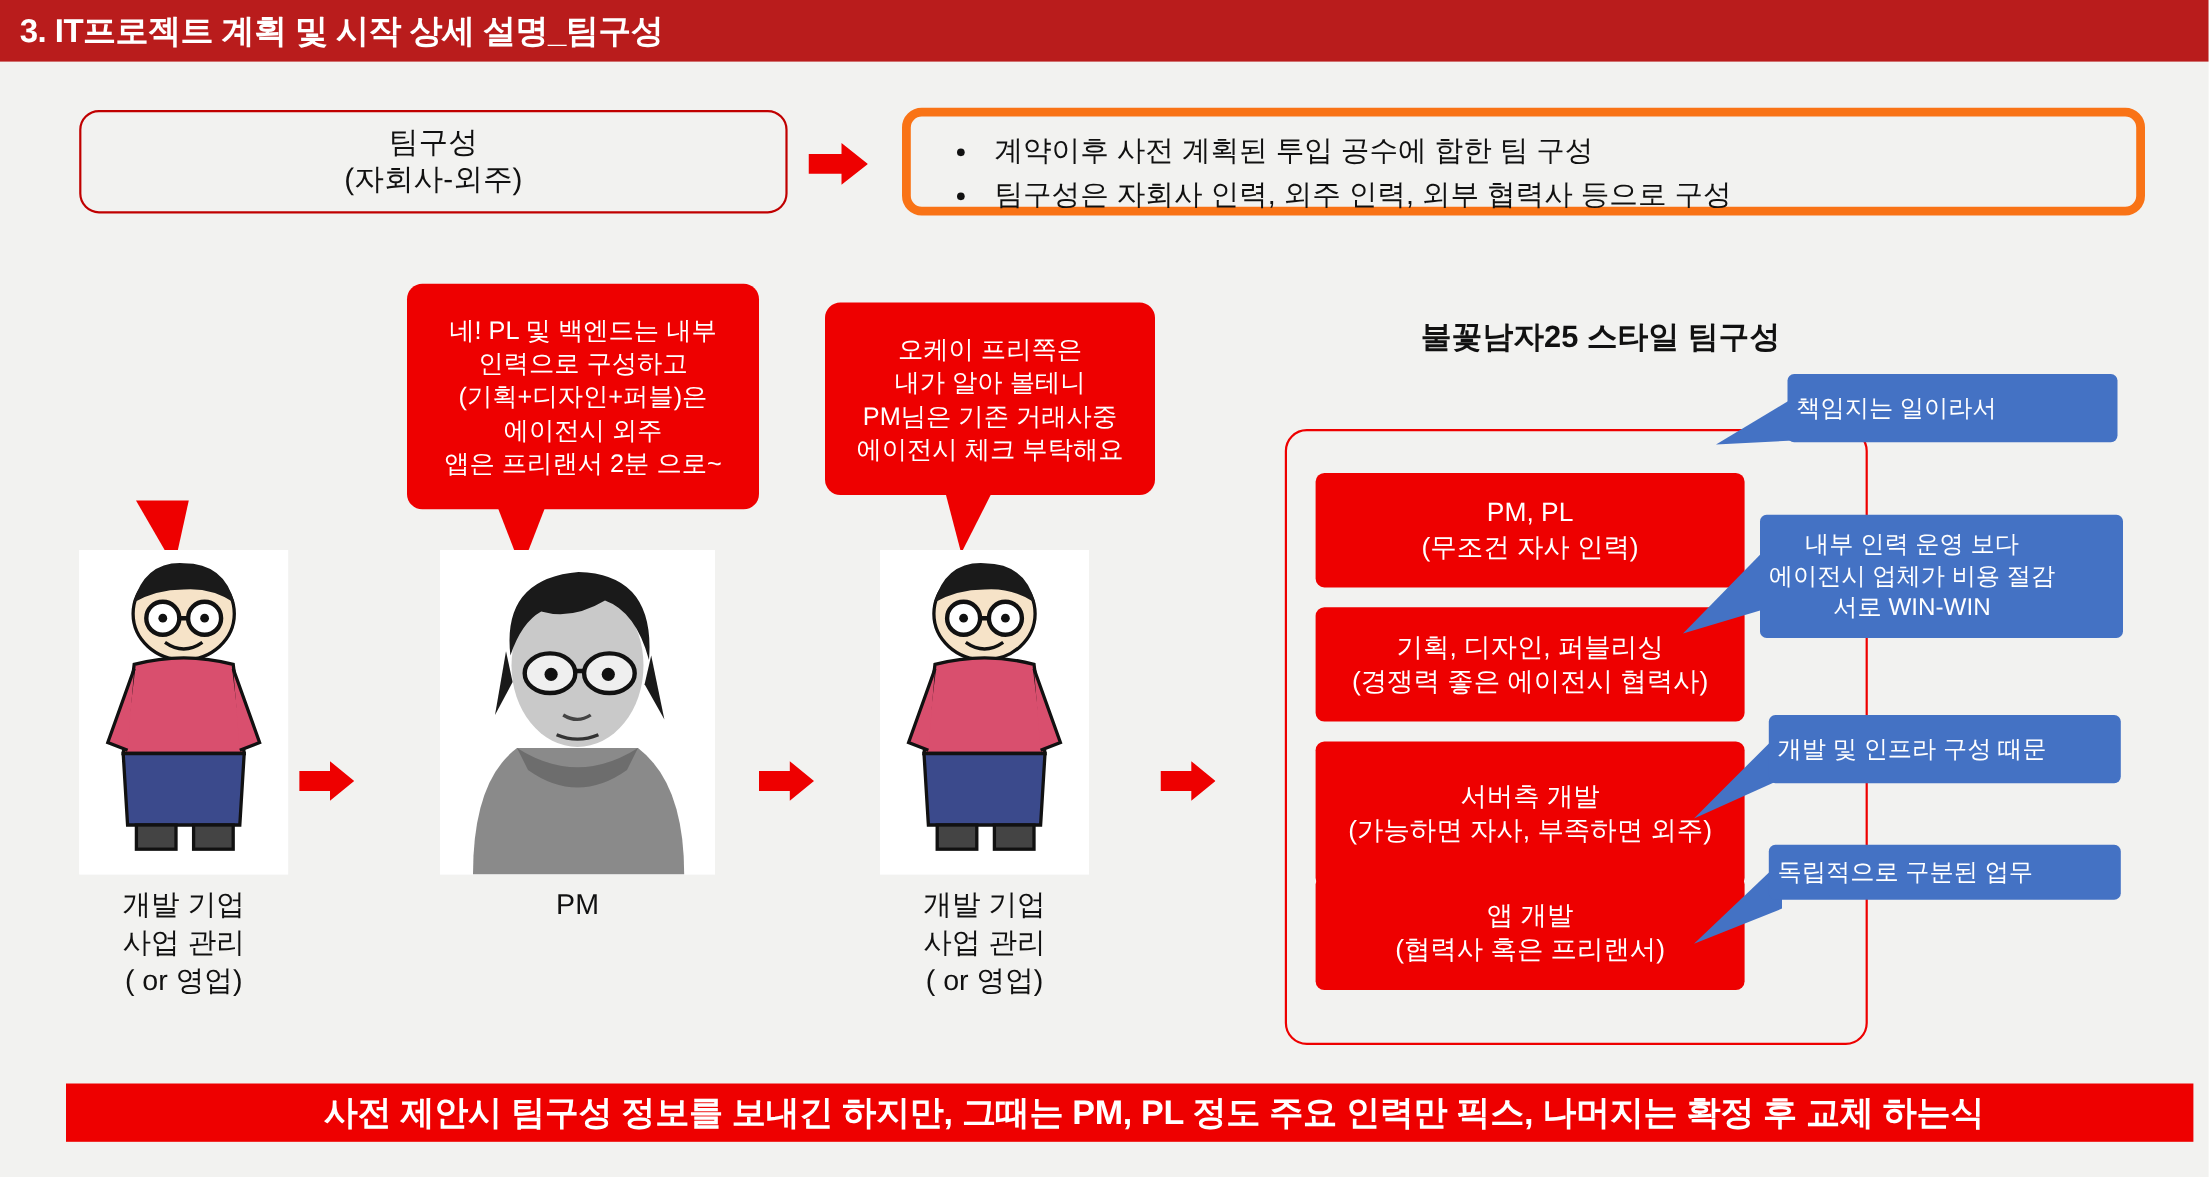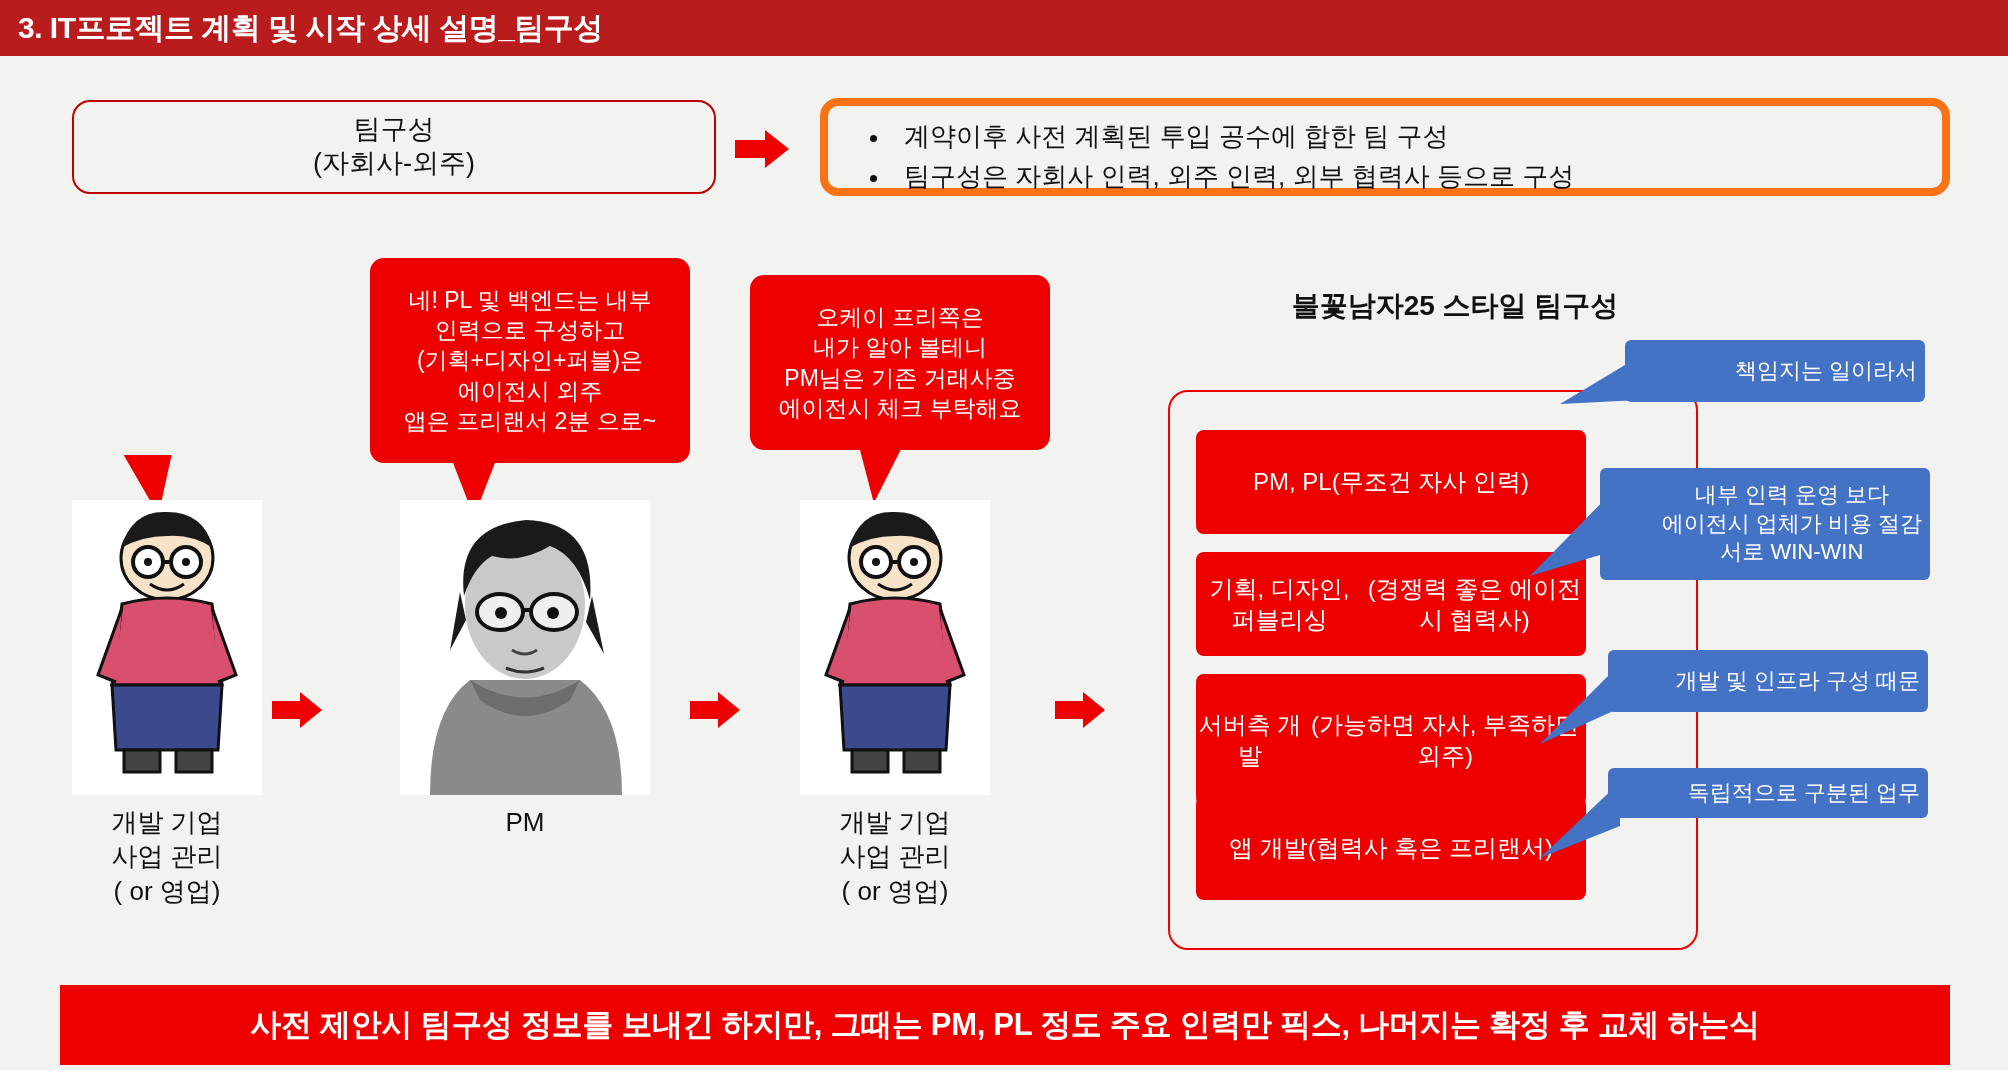--- a/index.html
+++ b/index.html
@@ -188,65 +188,67 @@
     position: absolute;
     left: 1196px;
     width: 390px;
     background: #ee0000;
     color: #ffffff;
     border-radius: 8px;
     text-align: center;
     font-size: 24px;
     line-height: 1.3;
     display: flex;
+    flex-direction: column;
     align-items: center;
     justify-content: center;
     box-sizing: border-box;
   }
   #team0 { top: 430px; height: 104px; }
   #team1 { top: 552px; height: 104px; }
   #team2 { top: 674px; height: 132px; }
   #team3 { top: 796px; height: 104px; }
 
   .note {
     position: absolute;
     background: #4472c4;
     color: #ffffff;
     border-radius: 6px;
     text-align: center;
     font-size: 22px;
     line-height: 1.3;
     display: flex;
     align-items: center;
-    justify-content: flex-end;
+    justify-content: flex-start;
     box-sizing: border-box;
     padding: 6px 8px;
   }
   #note0 { left: 1625px; top: 340px; width: 300px; height: 62px; }
   #note1 { left: 1600px; top: 468px; width: 330px; height: 112px; }
   #note2 { left: 1608px; top: 650px; width: 320px; height: 62px; }
   #note3 { left: 1608px; top: 768px; width: 320px; height: 50px; }
 
   .note-tail { position: absolute; }
 
   
   .bottom-banner {
     position: absolute;
     left: 60px;
     top: 985px;
     width: 1890px;
-    height: 80px;
+    height: 53px;
     background: #ee0000;
     color: #ffffff;
     display: flex;
     align-items: center;
     justify-content: center;
     font-size: 31px;
     font-weight: bold;
     letter-spacing: -0.3px;
+    padding-left: 44px;
   }
 </style>
 </head>
 <body>
 
 <div id="slide">
 
   <div class="title-bar">3. IT프로젝트 계획 및 시작 상세 설명_팀구성</div>
 
   <div class="topic-box">

